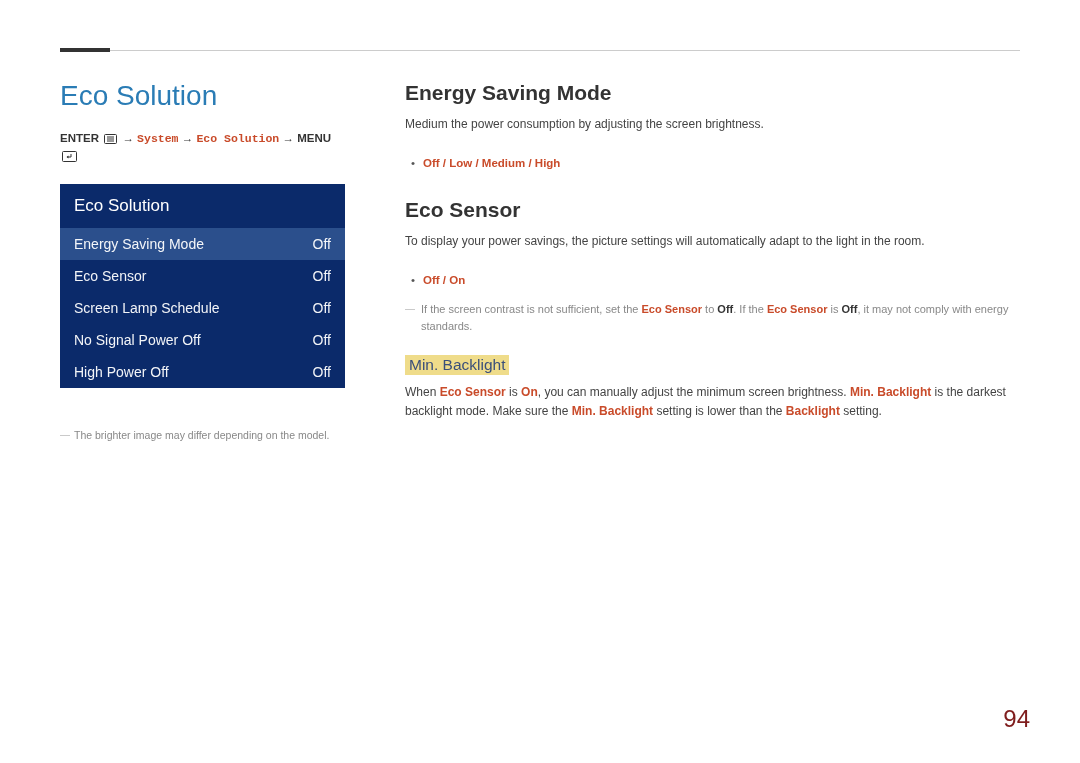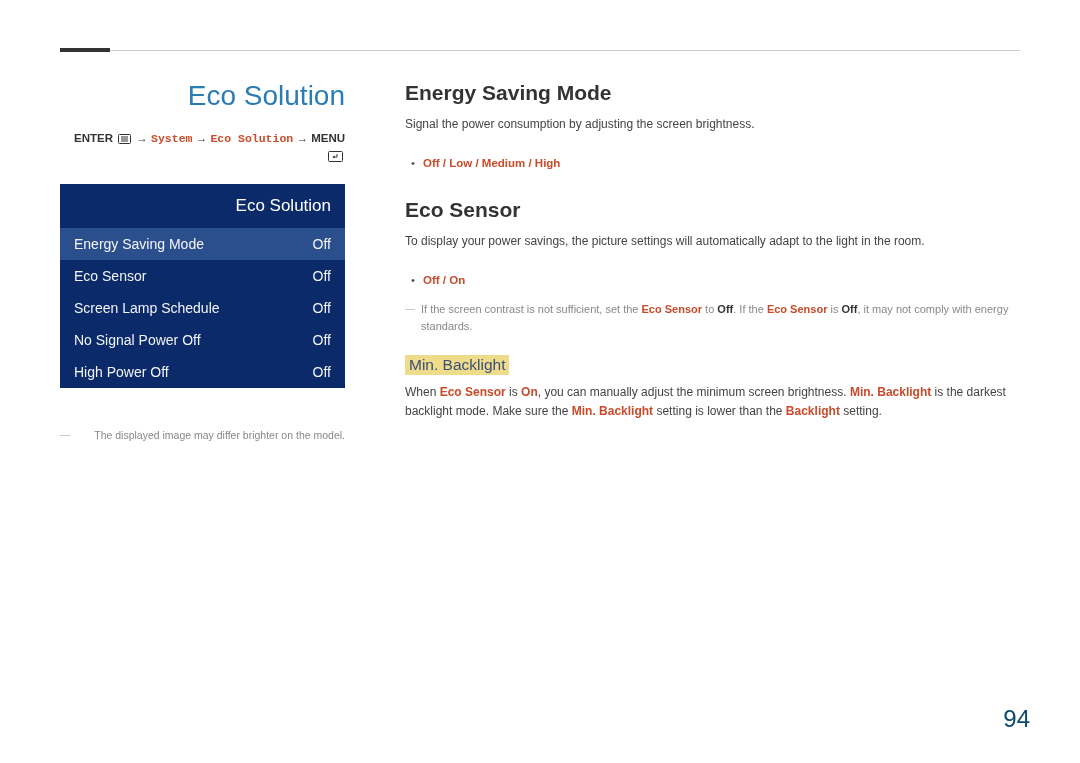--- a/index.html
+++ b/index.html
@@ -39,21 +39,20 @@
     border-top: 4px solid #333333;
   }
   .columns {
     display: flex;
     align-items: flex-start;
     gap: 60px;
   }
   .left-col {
     width: 285px;
     flex-shrink: 0;
-    text-align: right;
   }
   .right-col {
     flex: 1;
   }
   .h1 {
     font-size: 28px;
     font-weight: 500;
     color: #2a7cb5;
     margin: 0 0 18px 0;
     line-height: 1.1;
@@ -184,21 +183,21 @@
     left: 0;
     top: 0;
     color: #bbbbbb;
     font-size: 10px;
   }
   .page-number {
     position: absolute;
     right: 50px;
     bottom: 30px;
     font-size: 24px;
-    color: #0c4a6e;
+    color: #7f1d1d;
     font-weight: 300;
   }
 </style>
 </head>
 <body>
 
 <div class="page">
 
   <div class="top-rule-container">
     <div class="top-rule"></div>
@@ -253,27 +252,27 @@
         <div class="menu-row">
           <span class="label">No Signal Power Off</span>
           <span class="val">Off</span>
         </div>
         <div class="menu-row">
           <span class="label">High Power Off</span>
           <span class="val">Off</span>
         </div>
       </div>
 
-      <div class="footnote">The displayed image may differ brighter on the model.</div>
+      <div class="footnote">The brighter image may differ depending on the model.</div>
     </div>
 
     <div class="right-col">
 
       <h2 class="h2">Energy Saving Mode</h2>
-      <p class="body-text">Signal the power consumption by adjusting the screen brightness.</p>
+      <p class="body-text">Medium the power consumption by adjusting the screen brightness.</p>
       <ul class="opts">
         <li>
           <span>Off</span><span class="opt-sep"> / </span><span>Low</span><span class="opt-sep"> / </span><span>Medium</span><span class="opt-sep"> / </span><span>High</span>
         </li>
       </ul>
 
       <h2 class="h2 section-gap">Eco Sensor</h2>
       <p class="body-text">To display your power savings, the picture settings will automatically adapt to the light in the room.</p>
       <ul class="opts">
         <li>

